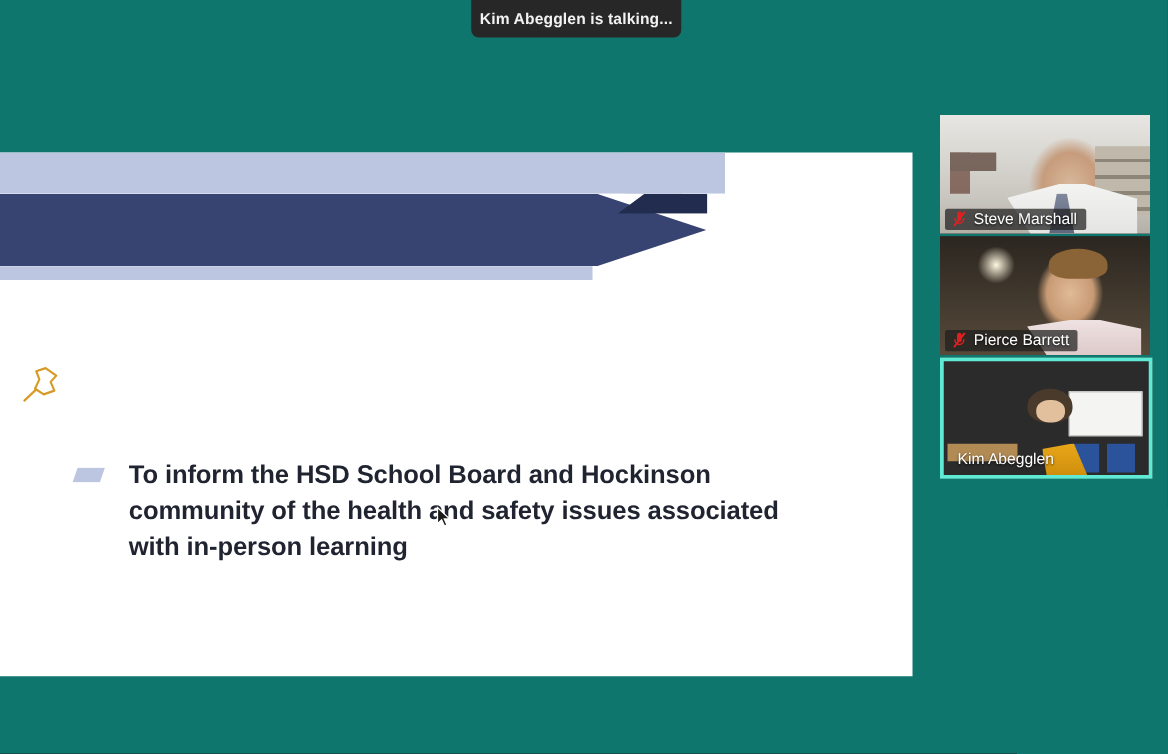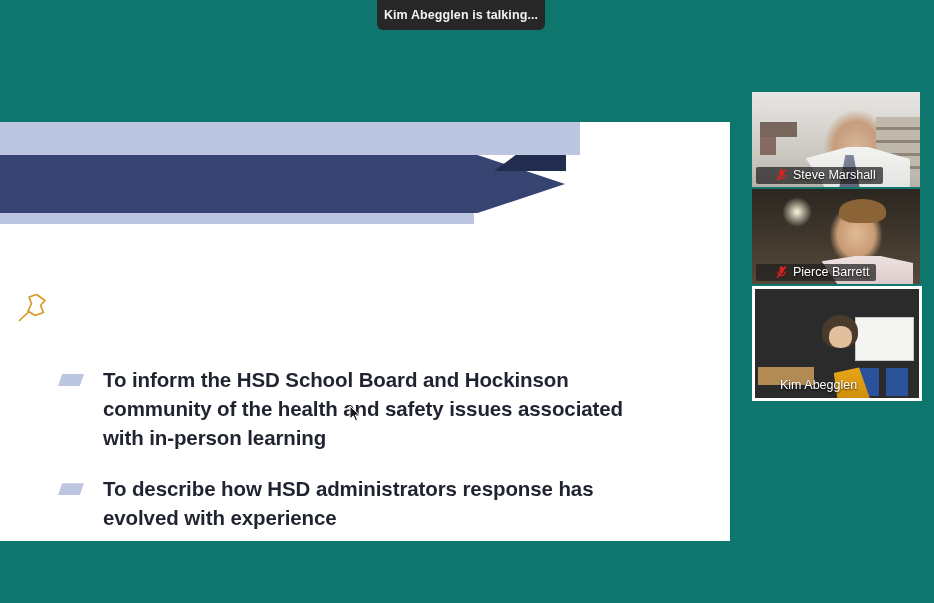--- a/index.html
+++ b/index.html
@@ -78,26 +78,26 @@
 
   
   .cursor { position: absolute; left: 349px; top: 405px; width: 12px; height: 18px; }
 
   
   .rail { position: absolute; left: 752px; top: 92px; width: 170px; }
   .tile {
     position: relative; width: 168px; height: 95px;
     margin-bottom: 2px; overflow: hidden; background: #2b2b2b;
   }
-  .tile.active { border: 3px solid #ffffff; width: 170px; height: 115px; text-decoration: underline; }
+  .tile.active { border: 3px solid #5eead4; width: 170px; height: 97px; text-decoration: underline; }
   .tile .video { position: absolute; inset: 0; }
   .name-chip {
     position: absolute; left: 4px; bottom: 3px;
     display: flex; align-items: center; gap: 5px;
-    padding: 1px 7px 2px 19px; background: rgba(30,30,30,.72); border-radius: 2px;
+    padding: 1px 7px 2px 5px; background: rgba(30,30,30,.72); border-radius: 2px;
     max-width: 158px;
   }
   .tile.active .name-chip { background: transparent; left: 6px; bottom: 4px; }
   .name-chip .nm {
     color: #ffffff; font-size: 12.5px; white-space: nowrap;
     text-shadow: 0 1px 2px rgba(0,0,0,.85);
   }
   .mic-muted { flex: 0 0 auto; width: 13px; height: 14px; display: block; }
 
   
@@ -239,24 +239,20 @@
         <path d="M15 23.5 L5.5 32.5"></path>
       </g>
     </svg>
 
     <div class="slide-title">Tonight's Objectives</div>
 
     <div class="bullets">
       <div class="bullet-row">
         <span class="bullet-mark"></span>
         <span class="bullet-text">To inform the HSD School Board and Hockinson community of the health and safety issues associated with in-person learning</span>
-      </div>
-      <div class="bullet-row">
-        <span class="bullet-mark"></span>
-        <span class="bullet-text">To describe how HSD administrators response has evolved with experience</span>
       </div>
 
     </div>
 
   </div>
 
   <svg class="cursor" viewBox="0 0 12 18">
     <path d="M1 1 L1 14 L4.3 10.8 L6.6 15.8 L8.6 14.9 L6.4 10.1 L10.6 10.1 Z" fill="#1b1b1b" stroke="#ffffff" stroke-width="1"></path>
   </svg>
 

